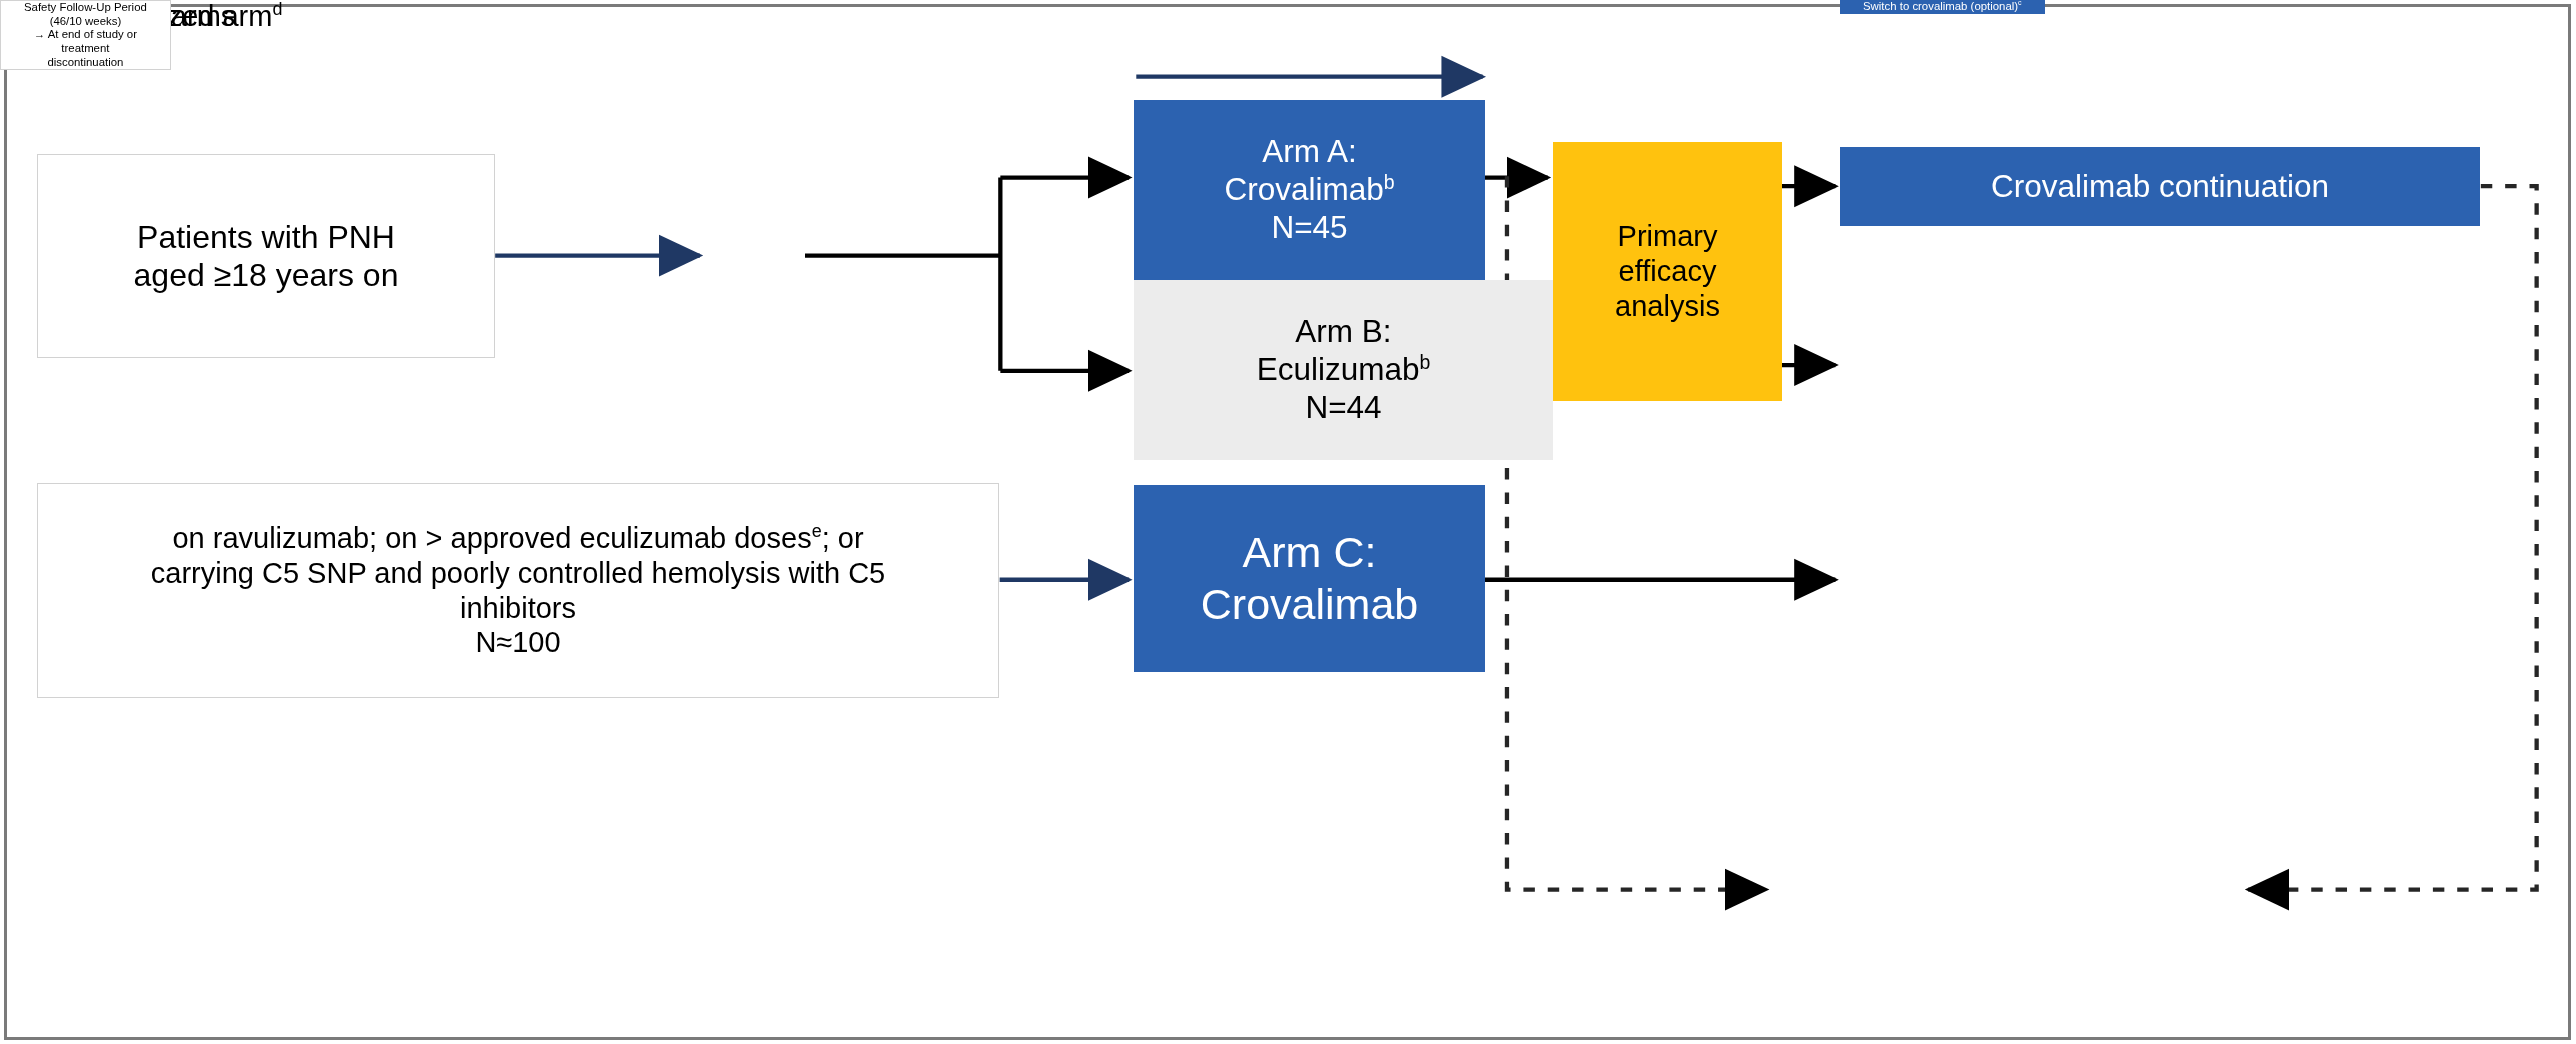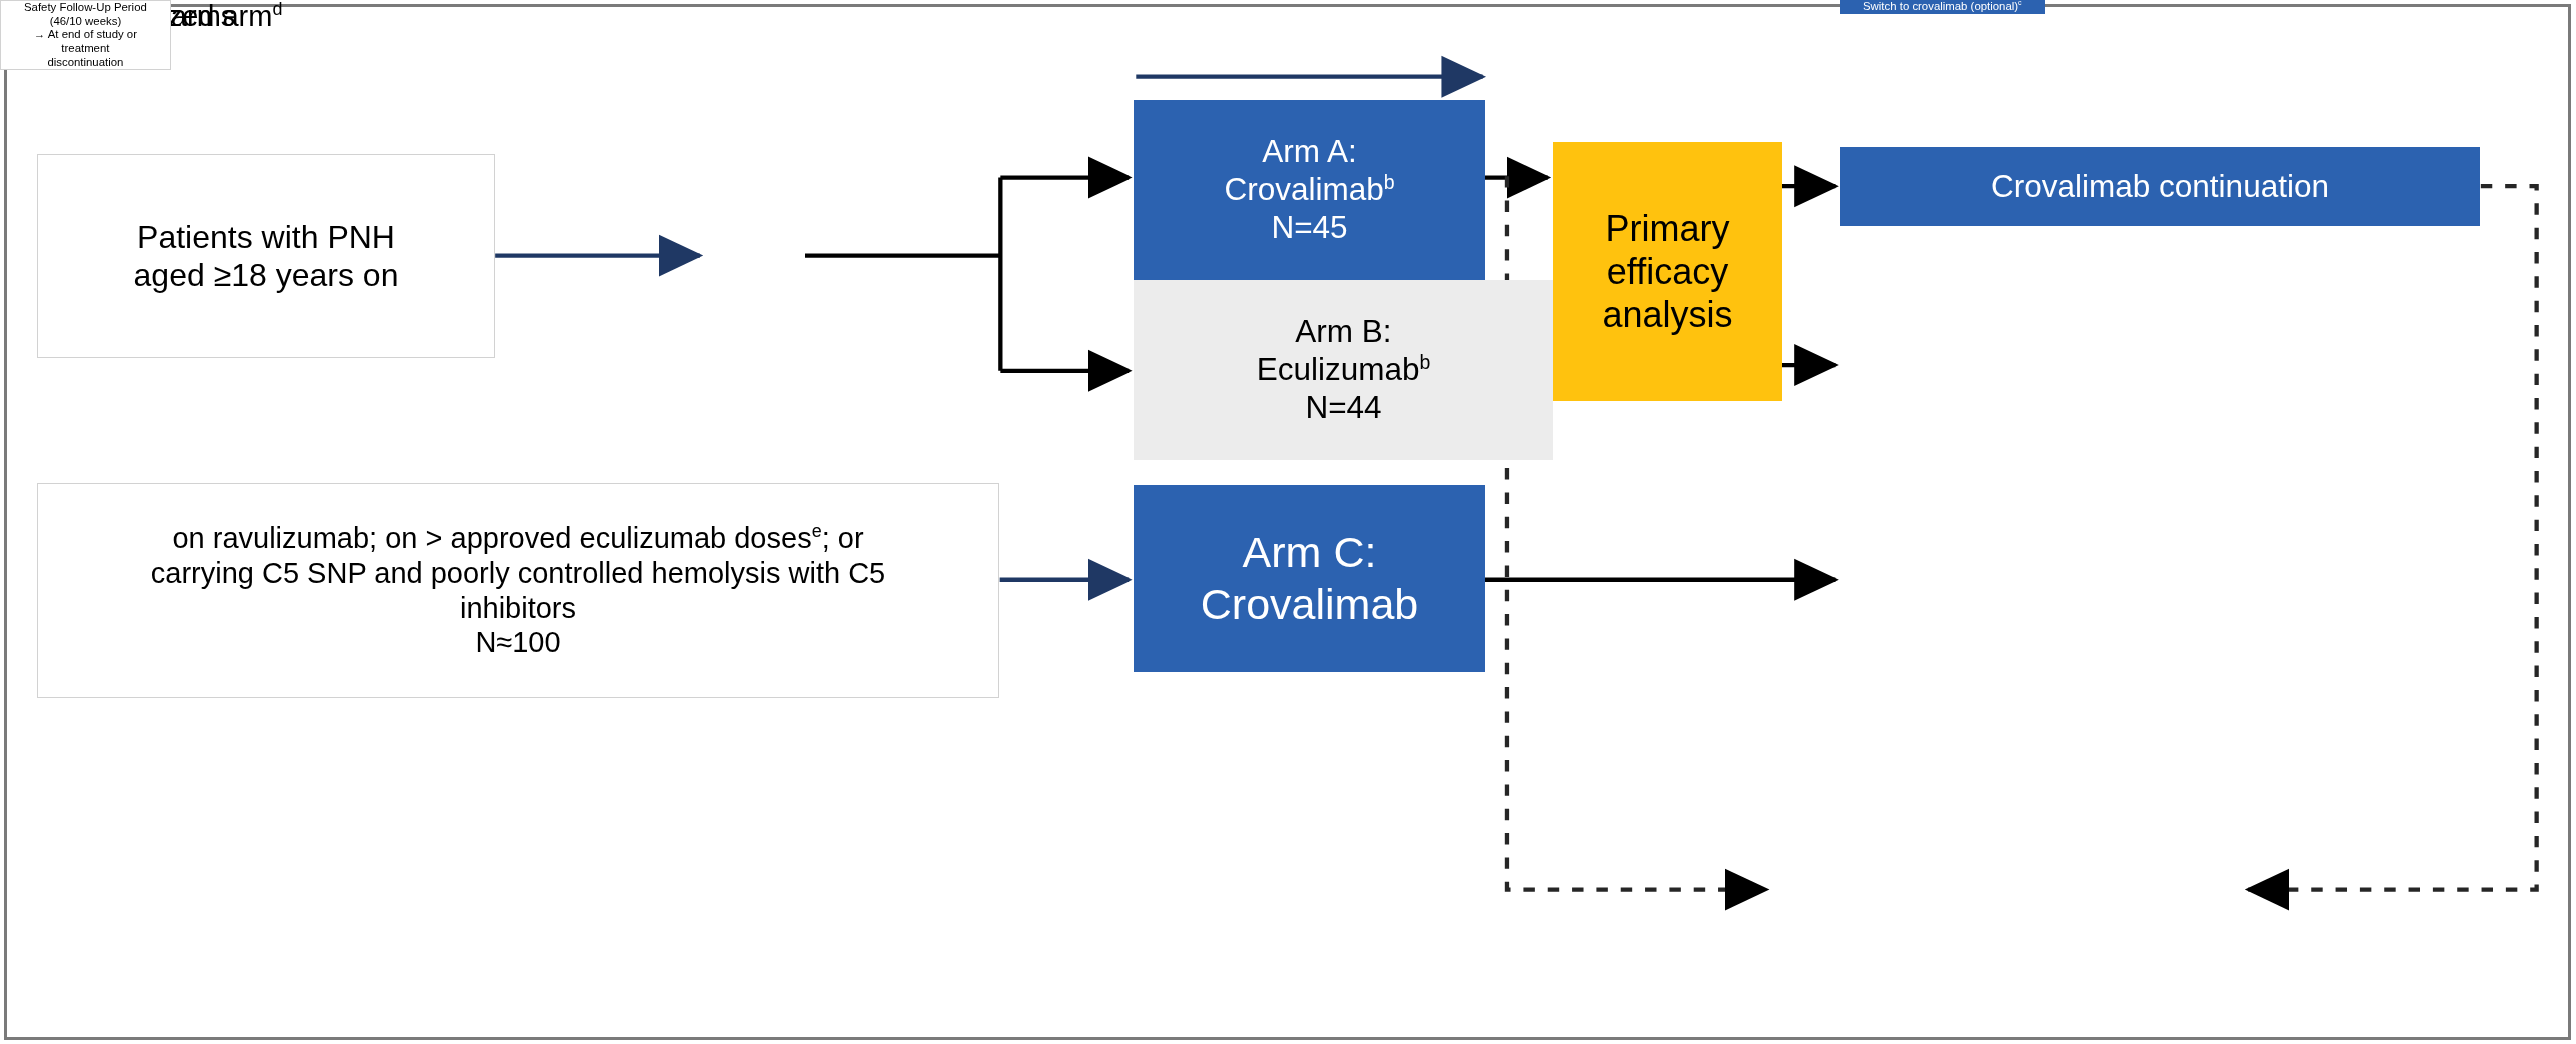--- a/index.html
+++ b/index.html
@@ -100,21 +100,21 @@
   }
 
   sup { font-size: 0.62em; vertical-align: super; line-height: 0; }
 
   
   #node-screening   { left: 37px;   top: 154px;  width: 458px;  height: 204px; font-size: 32px; }
   #node-nonrand     { left: 37px;   top: 483px;  width: 962px; height: 215px; font-size: 29px; }
   #node-armA        { left: 1134px; top: 100px;  width: 351px;  height: 180px; font-size: 31.5px; }
   #node-armB        { left: 1134px; top: 280px;  width: 419px;  height: 180px; font-size: 31.5px; }
   #node-armC        { left: 1134px; top: 485px;  width: 351px;  height: 187px; font-size: 43px; }
-  #node-primary     { left: 1553px; top: 142px;  width: 229px;  height: 259px; font-size: 36px; }
+  #node-primary     { left: 1553px; top: 142px;  width: 229px;  height: 259px; font-size: 29px; }
   #node-cont-top    { left: 1840px; top: 147px;  width: 640px;  height: 79px; font-size: 31.5px; }
   #node-switch      { left: 1840px; top": 0;     }
   #node-switch      { left: 1840px; top: 326px;  width: 640px;  height: 79px; font-size: 31.5px; }
   #node-cont-bottom { left: 1840px; top: 497px;  width: 640px;  height: 165px; font-size: 31.5px; }
   #node-safety      { left: 1773px; top: 760px; width: 469px;  height: 254px; font-size: 29px; }
 
   #label-randomized  { left: 37px;  top: 86px; }
   #label-nonrand     { left: 37px;  top: 445px; }
   #circle-rand       { left: 705px; top: 202px; width: 100px; height: 107px; }
   #caption-rand      { left: 655px; top: 322px; width: 204px; }

